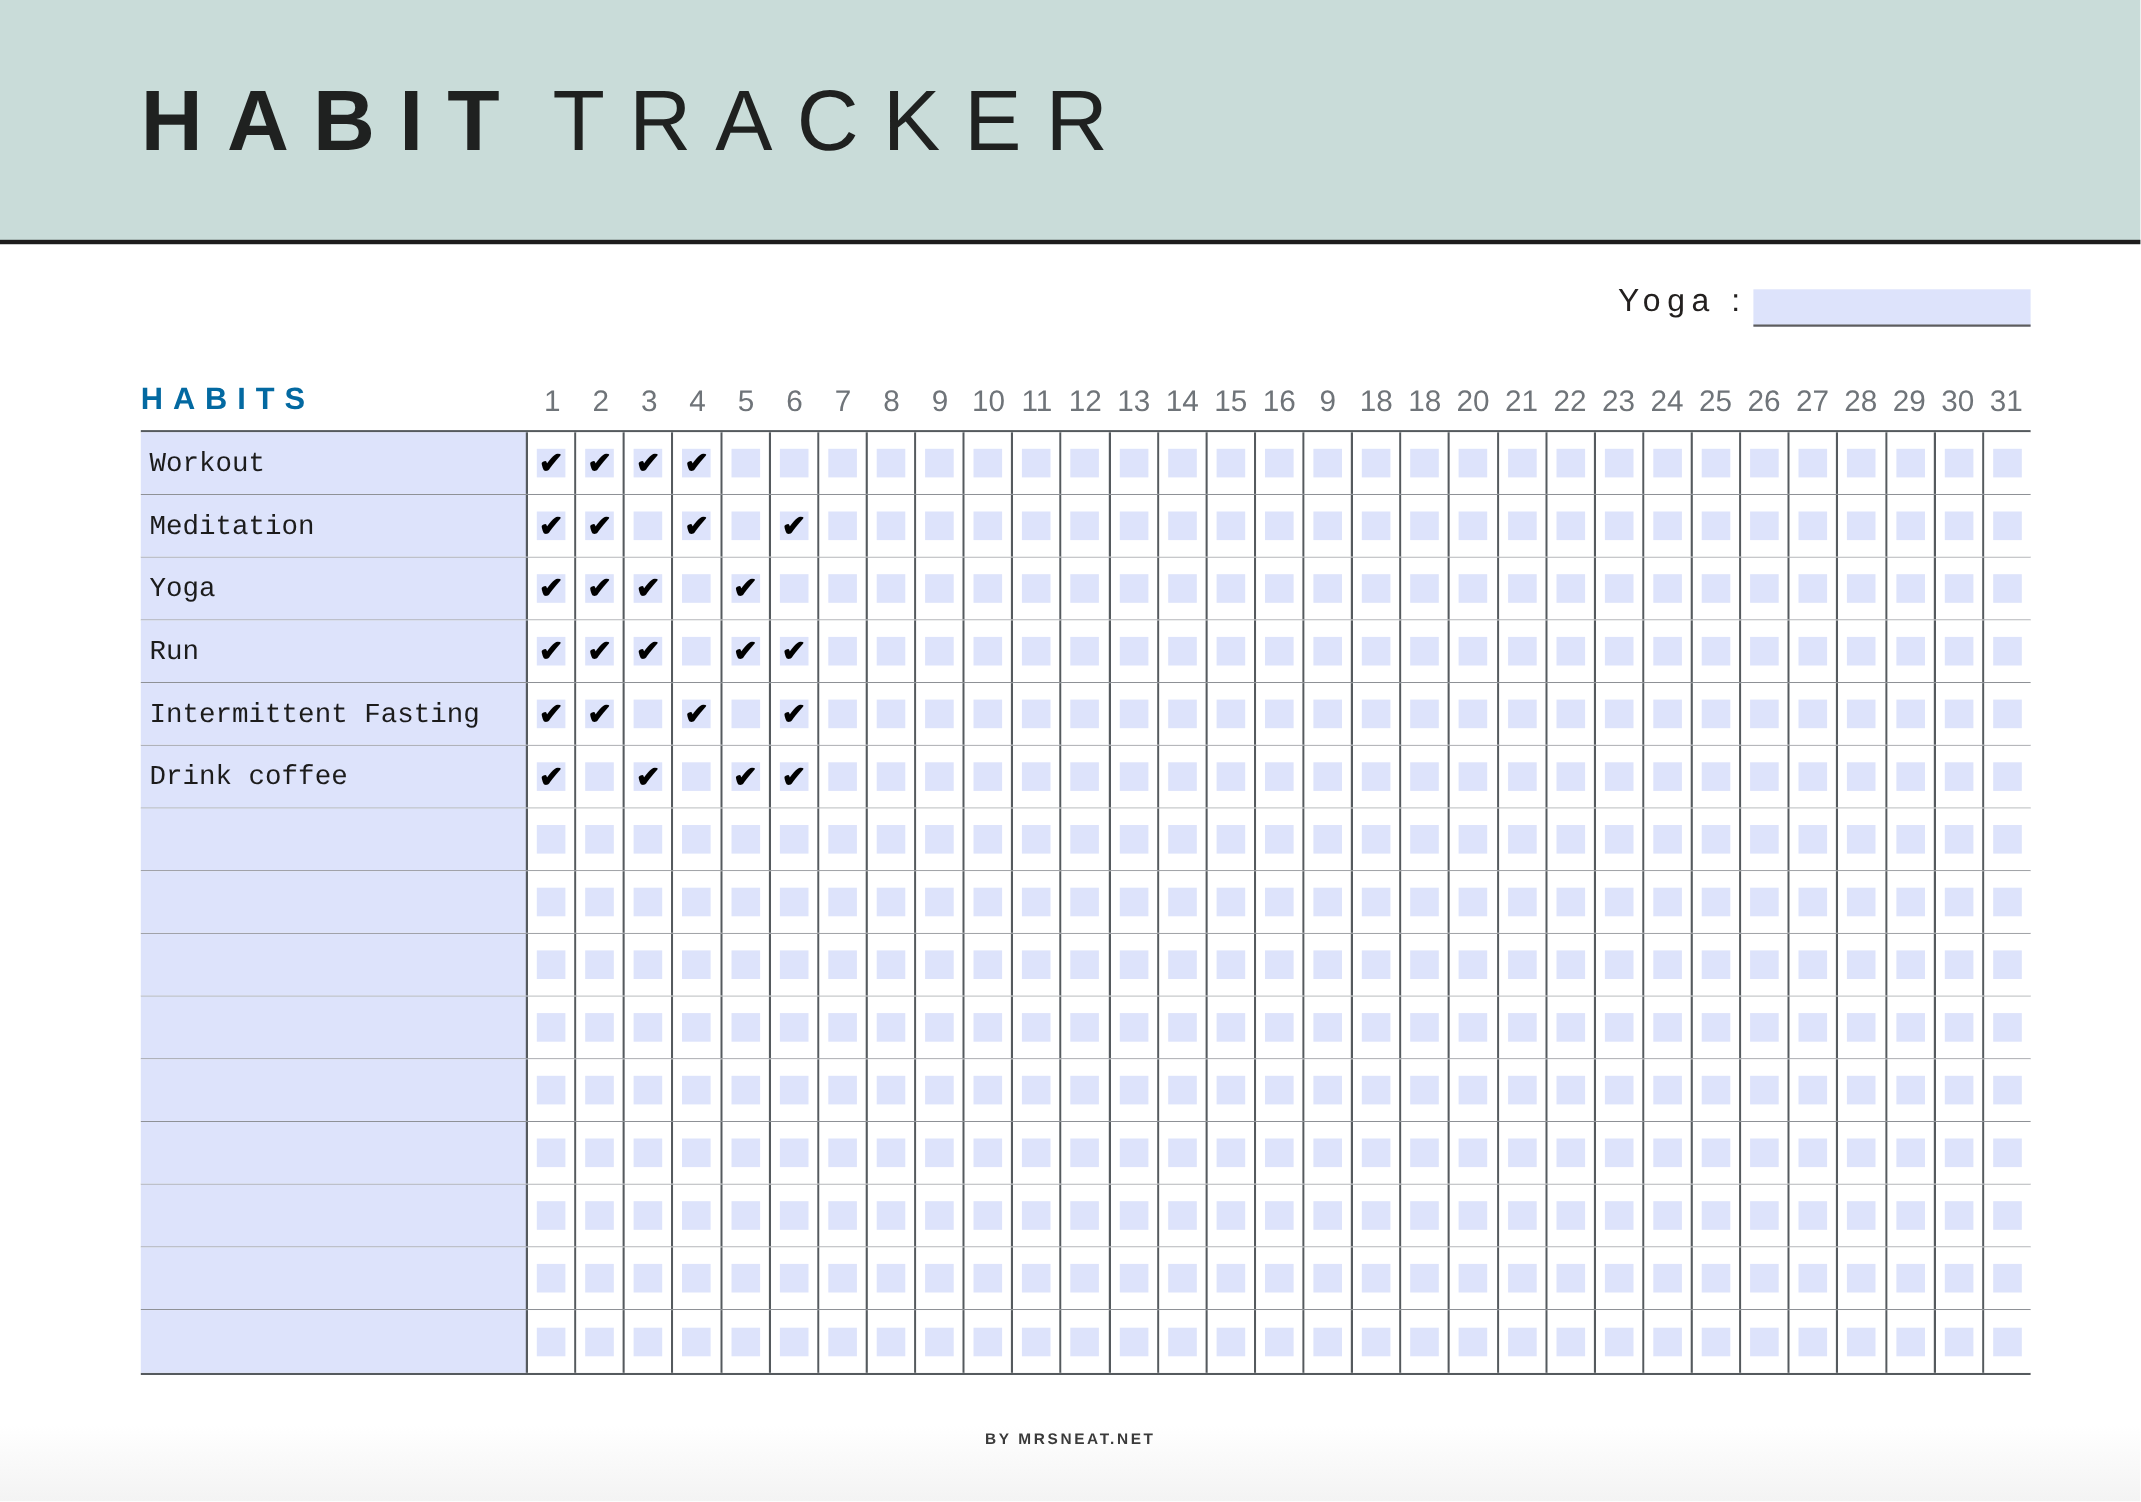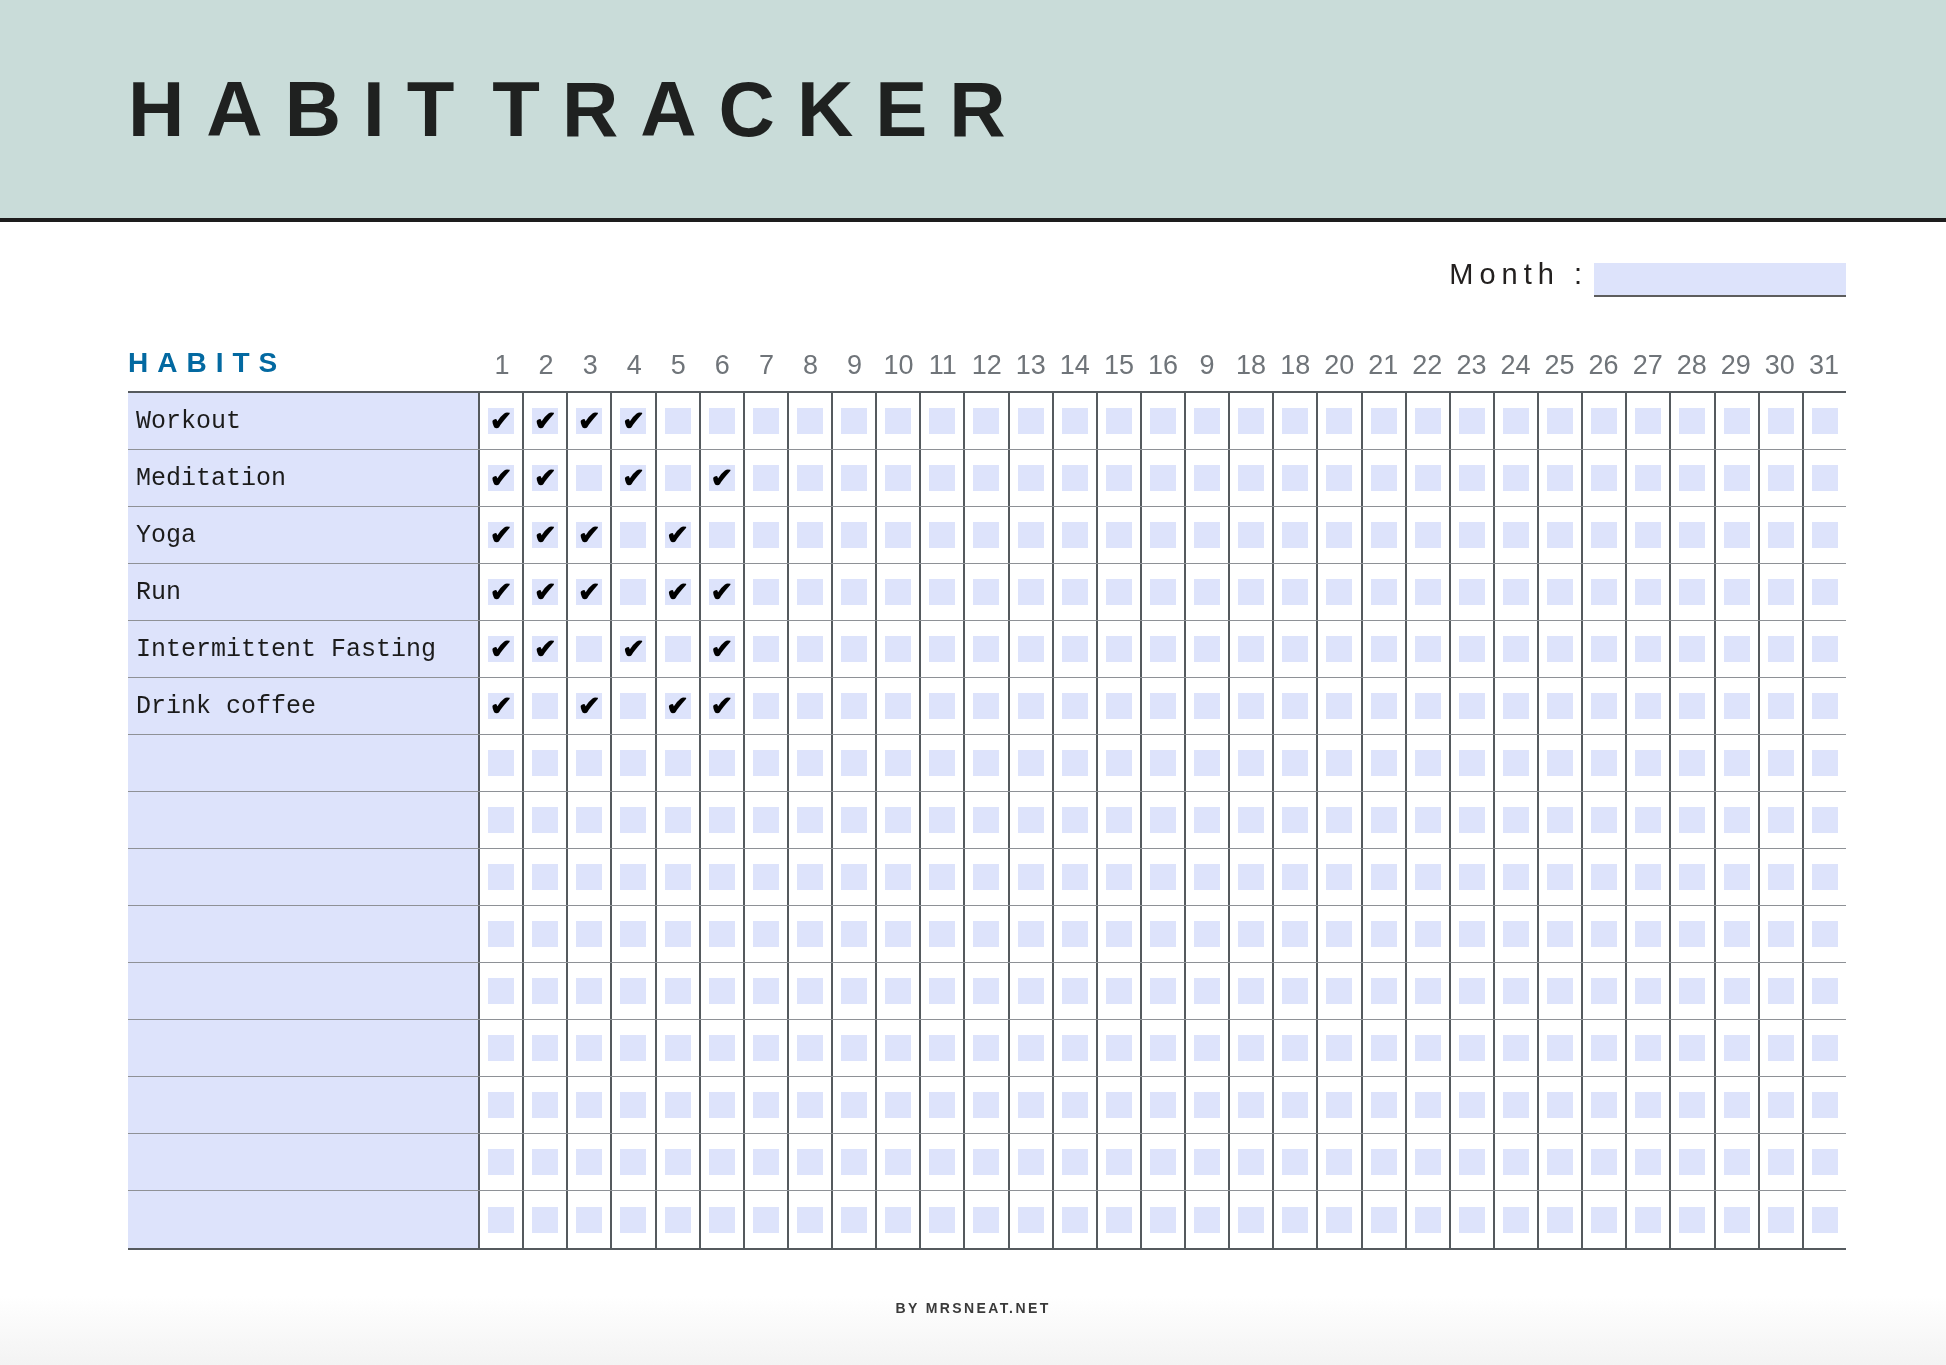--- a/index.html
+++ b/index.html
@@ -42,23 +42,23 @@
     color: #1f2120;
   }
 
   .title-bold {
     font-weight: 700;
     letter-spacing: 22px;
     font-stretch: condensed;
   }
 
   .title-light {
-    font-weight: 700;
+    font-weight: 400;
     letter-spacing: 22px;
-    margin-left: 16px;
+    margin-left: 26px;
   }
 
   
   .month-row {
     display: flex;
     justify-content: flex-end;
     align-items: flex-end;
     padding: 36px 100px 0 0;
     flex: 0 0 auto;
   }
@@ -203,21 +203,21 @@
 
 <div class="page">
 
   <div class="banner">
     <div class="banner-title">
       <span class="title-bold">HABIT</span><span class="title-light">TRACKER</span>
     </div>
   </div>
 
   <div class="month-row">
-    <span class="month-label">Month :</span>
+    <span class="month-label">Yoga :</span>
     <div class="month-field" placeholder=""></div>
   </div>
 
   <div class="table-wrap">
 
     <div class="col-head">
       <div class="habits-heading">HABITS</div>
       <div class="day-numbers">
           <div class="day-num">1</div>
           <div class="day-num">2</div>

